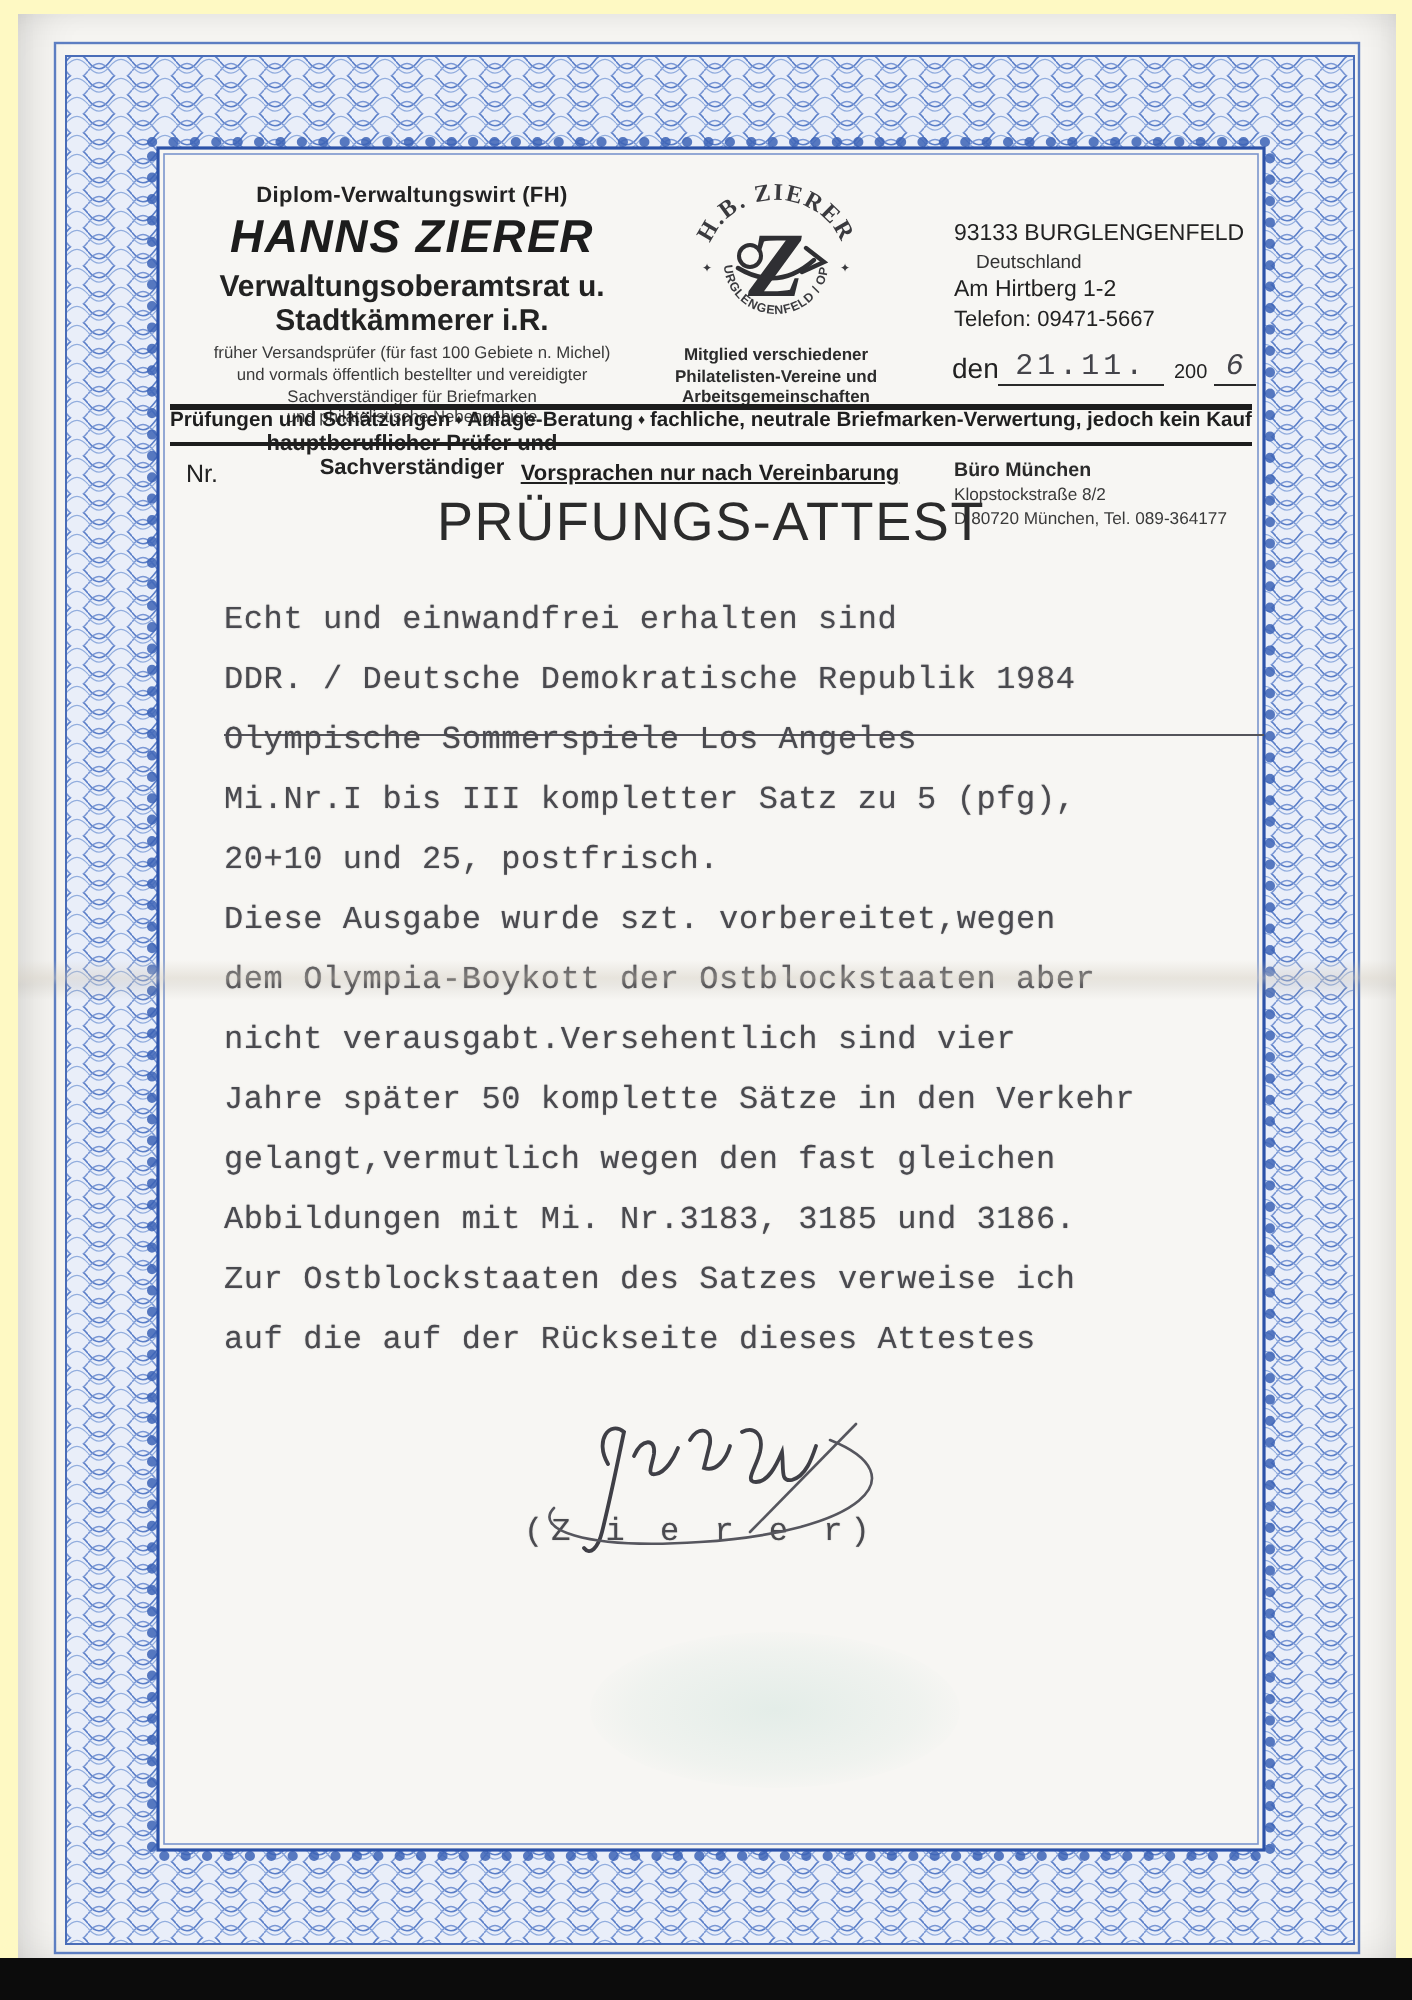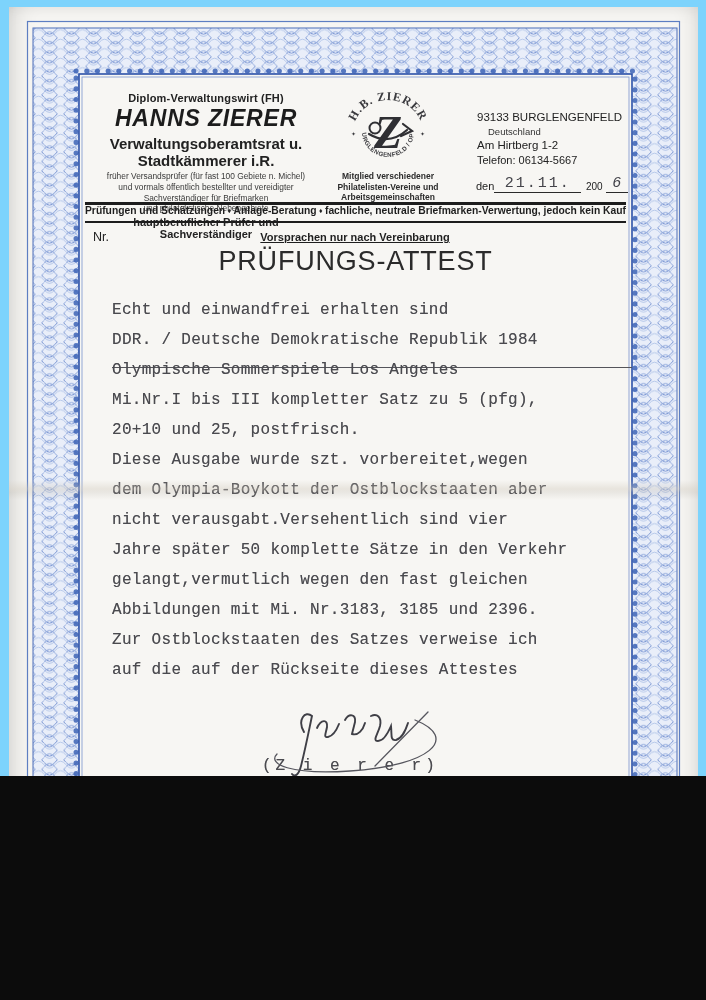--- a/index.html
+++ b/index.html
@@ -1,17 +1,17 @@
 <!DOCTYPE html>
 <html><head>
 <meta charset="utf-8">
 <style>
   html,body{margin:0;padding:0;}
   body{background:#0c0c0c;font-family:"Liberation Sans",sans-serif;}
-  .page{position:relative;width:706px;height:776px;background:#7dd3fc;overflow:hidden;}
+  .page{position:relative;width:706px;height:979px;background:#fef9c3;overflow:hidden;}
   .paper{position:absolute;left:9px;top:7px;width:689px;height:981px;background:#f7f6f3;
          box-shadow:inset 20px 0 26px -18px rgba(0,0,0,.16),inset -16px 0 22px -14px rgba(0,0,0,.12),
                     inset 0 -18px 26px -16px rgba(0,0,0,.14),inset 0 14px 20px -14px rgba(0,0,0,.08);}
   .frame{position:absolute;left:0;top:0;}
   .abs{position:absolute;}
 
   
   .lh-left{left:86px;top:92px;width:240px;text-align:center;color:#222;}
   .lh-degree{font-size:11px;font-weight:bold;letter-spacing:.2px;}
   .lh-name{font-size:23px;font-weight:bold;font-style:italic;letter-spacing:.8px;color:#1c1c1c;margin-top:1px;}
@@ -19,21 +19,21 @@
   .lh-sub{font-size:8.4px;line-height:10.8px;color:#3a3a3a;margin-top:2px;}
   .lh-prof{font-size:11px;font-weight:bold;margin-top:2px;}
   .logo-block{left:327px;top:86px;width:122px;text-align:center;}
   .member{font-size:8.5px;font-weight:bold;line-height:10.6px;color:#2c2c2c;margin-top:1px;}
   .addr{left:477px;top:110px;color:#222;}
   .addr-zip{font-size:11.5px;line-height:15px;}
   .addr-country{font-size:9.5px;line-height:13px;color:#333;padding-left:11px;}
   .addr-street{font-size:11.5px;line-height:15px;}
   .addr-phone{font-size:11px;line-height:15px;}
   .date-row{left:476px;top:175px;width:152px;display:flex;align-items:flex-end;color:#222;}
-  .date-label{font-size:11px;padding-bottom:1px;}
+  .date-label{font-size:14px;padding-bottom:1px;}
   .date-line{border-bottom:1.6px solid #2a2a2a;text-align:center;}
   .date-dm{width:89px;font-family:"Liberation Mono",monospace;font-size:15px;letter-spacing:2px;color:#44444a;}
   .date-century{font-size:10px;margin-left:5px;padding-bottom:1px;}
   .date-year{width:23px;font-family:"Liberation Mono",monospace;font-size:15px;font-style:italic;color:#44444a;margin-left:3px;}
 
   
   .rule1{left:85px;top:202px;width:541px;height:2.6px;background:#1d1d1d;}
   .rule2{left:85px;top:221px;width:541px;height:1.6px;background:#1d1d1d;}
   .services{left:85px;top:205px;width:541px;display:flex;justify-content:space-between;align-items:center;
             font-size:10.3px;font-weight:bold;color:#1e1e1e;white-space:nowrap;}
@@ -119,58 +119,63 @@
     </svg>
     <div class="member">Mitglied verschiedener</div>
     <div class="member" style="margin-top:0">Philatelisten-Vereine und</div>
     <div class="member" style="margin-top:0">Arbeitsgemeinschaften</div>
   </div>
 
   <div class="abs addr">
     <div class="addr-zip">93133 BURGLENGENFELD</div>
     <div class="addr-country">Deutschland</div>
     <div class="addr-street">Am Hirtberg 1-2</div>
-    <div class="addr-phone">Telefon: 06134-5667</div>
+    <div class="addr-phone">Telefon: 09471-5667</div>
   </div>
   <div class="abs date-row">
     <span class="date-label">den</span>
     <span class="date-line date-dm">21.11.</span>
     <span class="date-century">200</span>
     <span class="date-line date-year">6</span>
   </div>
 
   <div class="abs rule1"></div>
   <div class="abs services">
     <span>Prüfungen und Schätzungen</span>
     <span class="svc-sep">♦</span>
     <span>Anlage-Beratung</span>
     <span class="svc-sep">♦</span>
     <span>fachliche, neutrale Briefmarken-Verwertung, jedoch kein Kauf</span>
   </div>
   <div class="abs rule2"></div>
 
   <div class="abs nr-label">Nr.</div>
   <div class="abs appointment">Vorsprachen nur nach Vereinbarung</div>
+  <div class="abs office">
+    <div class="office-l1">Büro München</div>
+    <div class="office-l2">Klopstockstraße 8/2</div>
+    <div class="office-l3">D 80720 München, Tel. 089-364177</div>
+  </div>
 
   <div class="abs attest-title">PRÜFUNGS-ATTEST</div>
 
   <div class="abs body-text">
     <div class="tw-line">Echt und einwandfrei erhalten sind</div>
     <div class="tw-line u">
         <span>DDR. / Deutsche Demokratische Republik 1984</span>
       </div>
     <div class="tw-line">Olympische Sommerspiele Los Angeles</div>
     <div class="tw-line">Mi.Nr.I bis III kompletter Satz zu 5 (pfg),</div>
     <div class="tw-line">20+10 und 25, postfrisch.</div>
     <div class="tw-line">Diese Ausgabe wurde szt. vorbereitet,wegen</div>
     <div class="tw-line">dem Olympia-Boykott der Ostblockstaaten aber</div>
     <div class="tw-line">nicht verausgabt.Versehentlich sind vier</div>
     <div class="tw-line">Jahre später 50 komplette Sätze in den Verkehr</div>
     <div class="tw-line">gelangt,vermutlich wegen den fast gleichen</div>
-    <div class="tw-line">Abbildungen mit Mi. Nr.3183, 3185 und 2396.</div>
+    <div class="tw-line">Abbildungen mit Mi. Nr.3183, 3185 und 3186.</div>
     <div class="tw-line">Zur Ostblockstaaten des Satzes verweise ich</div>
     <div class="tw-line">auf die auf der Rückseite dieses Attestes</div>
   </div>
 
   <svg class="abs sig-svg" width="250" height="92" viewBox="0 0 250 92">
     <g fill="none" stroke="#3f3f46" stroke-width="1.9" stroke-linecap="round">
       <path d="M49,34 c-7,-12 1,-22 8,-16 c-2,9 -6,30 -11,50 c-2,8 -6,12 -9,8"></path>
       <path d="M62,30 c4,-9 11,-9 10,-1 c-1,6 -4,11 1,10 c5,-1 9,-8 11,-13"></path>
       <path d="M90,22 c4,-7 11,-6 10,2 l-3,12 c6,2 11,-4 13,-11"></path>
       <path d="M116,18 c6,-3 11,1 9,10 c-2,8 -8,15 -2,15 c6,0 10,-8 13,-15 c1,9 -1,15 5,14 c7,-2 10,-11 12,-17"></path>

